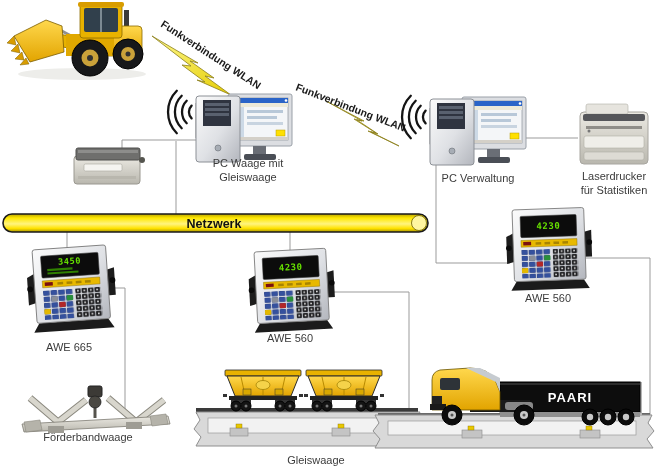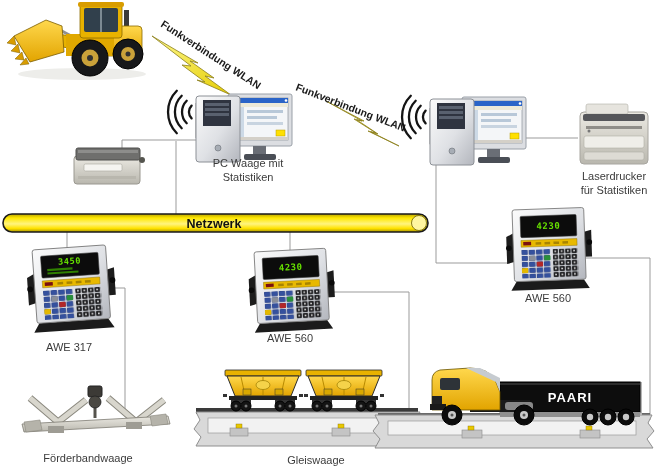--- a/index.html
+++ b/index.html
@@ -332,22 +332,23 @@
     <circle cx="590" cy="417" r="8" fill="#0c0c0c" stroke="#000"></circle>
         <circle cx="590" cy="417" r="3.2" fill="#c9c9c9"></circle>
     <circle cx="608" cy="417" r="8" fill="#0c0c0c" stroke="#000"></circle>
         <circle cx="608" cy="417" r="3.2" fill="#c9c9c9"></circle>
     <circle cx="626" cy="417" r="8" fill="#0c0c0c" stroke="#000"></circle>
         <circle cx="626" cy="417" r="3.2" fill="#c9c9c9"></circle>
   </g>
 </svg>
 
 <div class="lbl" style="left:186px;top:157px;width:124px;">PC Waage mit
-Statistiken</div>
+Gleiswaage</div>
+<div class="lbl" style="left:416px;top:172px;width:124px;">PC Verwaltung</div>
 <div class="lbl" style="left:552px;top:170px;width:124px;">Laserdrucker
 für Statistiken</div>
-<div class="lbl" style="left:24px;top:341px;width:90px;">AWE 317</div>
+<div class="lbl" style="left:24px;top:341px;width:90px;">AWE 665</div>
 <div class="lbl" style="left:245px;top:332px;width:90px;">AWE 560</div>
 <div class="lbl" style="left:503px;top:292px;width:90px;">AWE 560</div>
-<div class="lbl" style="left:18px;top:452px;width:140px;">Förderbandwaage</div>
+<div class="lbl" style="left:18px;top:431px;width:140px;">Förderbandwaage</div>
 <div class="lbl" style="left:256px;top:454px;width:120px;">Gleiswaage</div>
 
 </div>
 
 </body></html>

